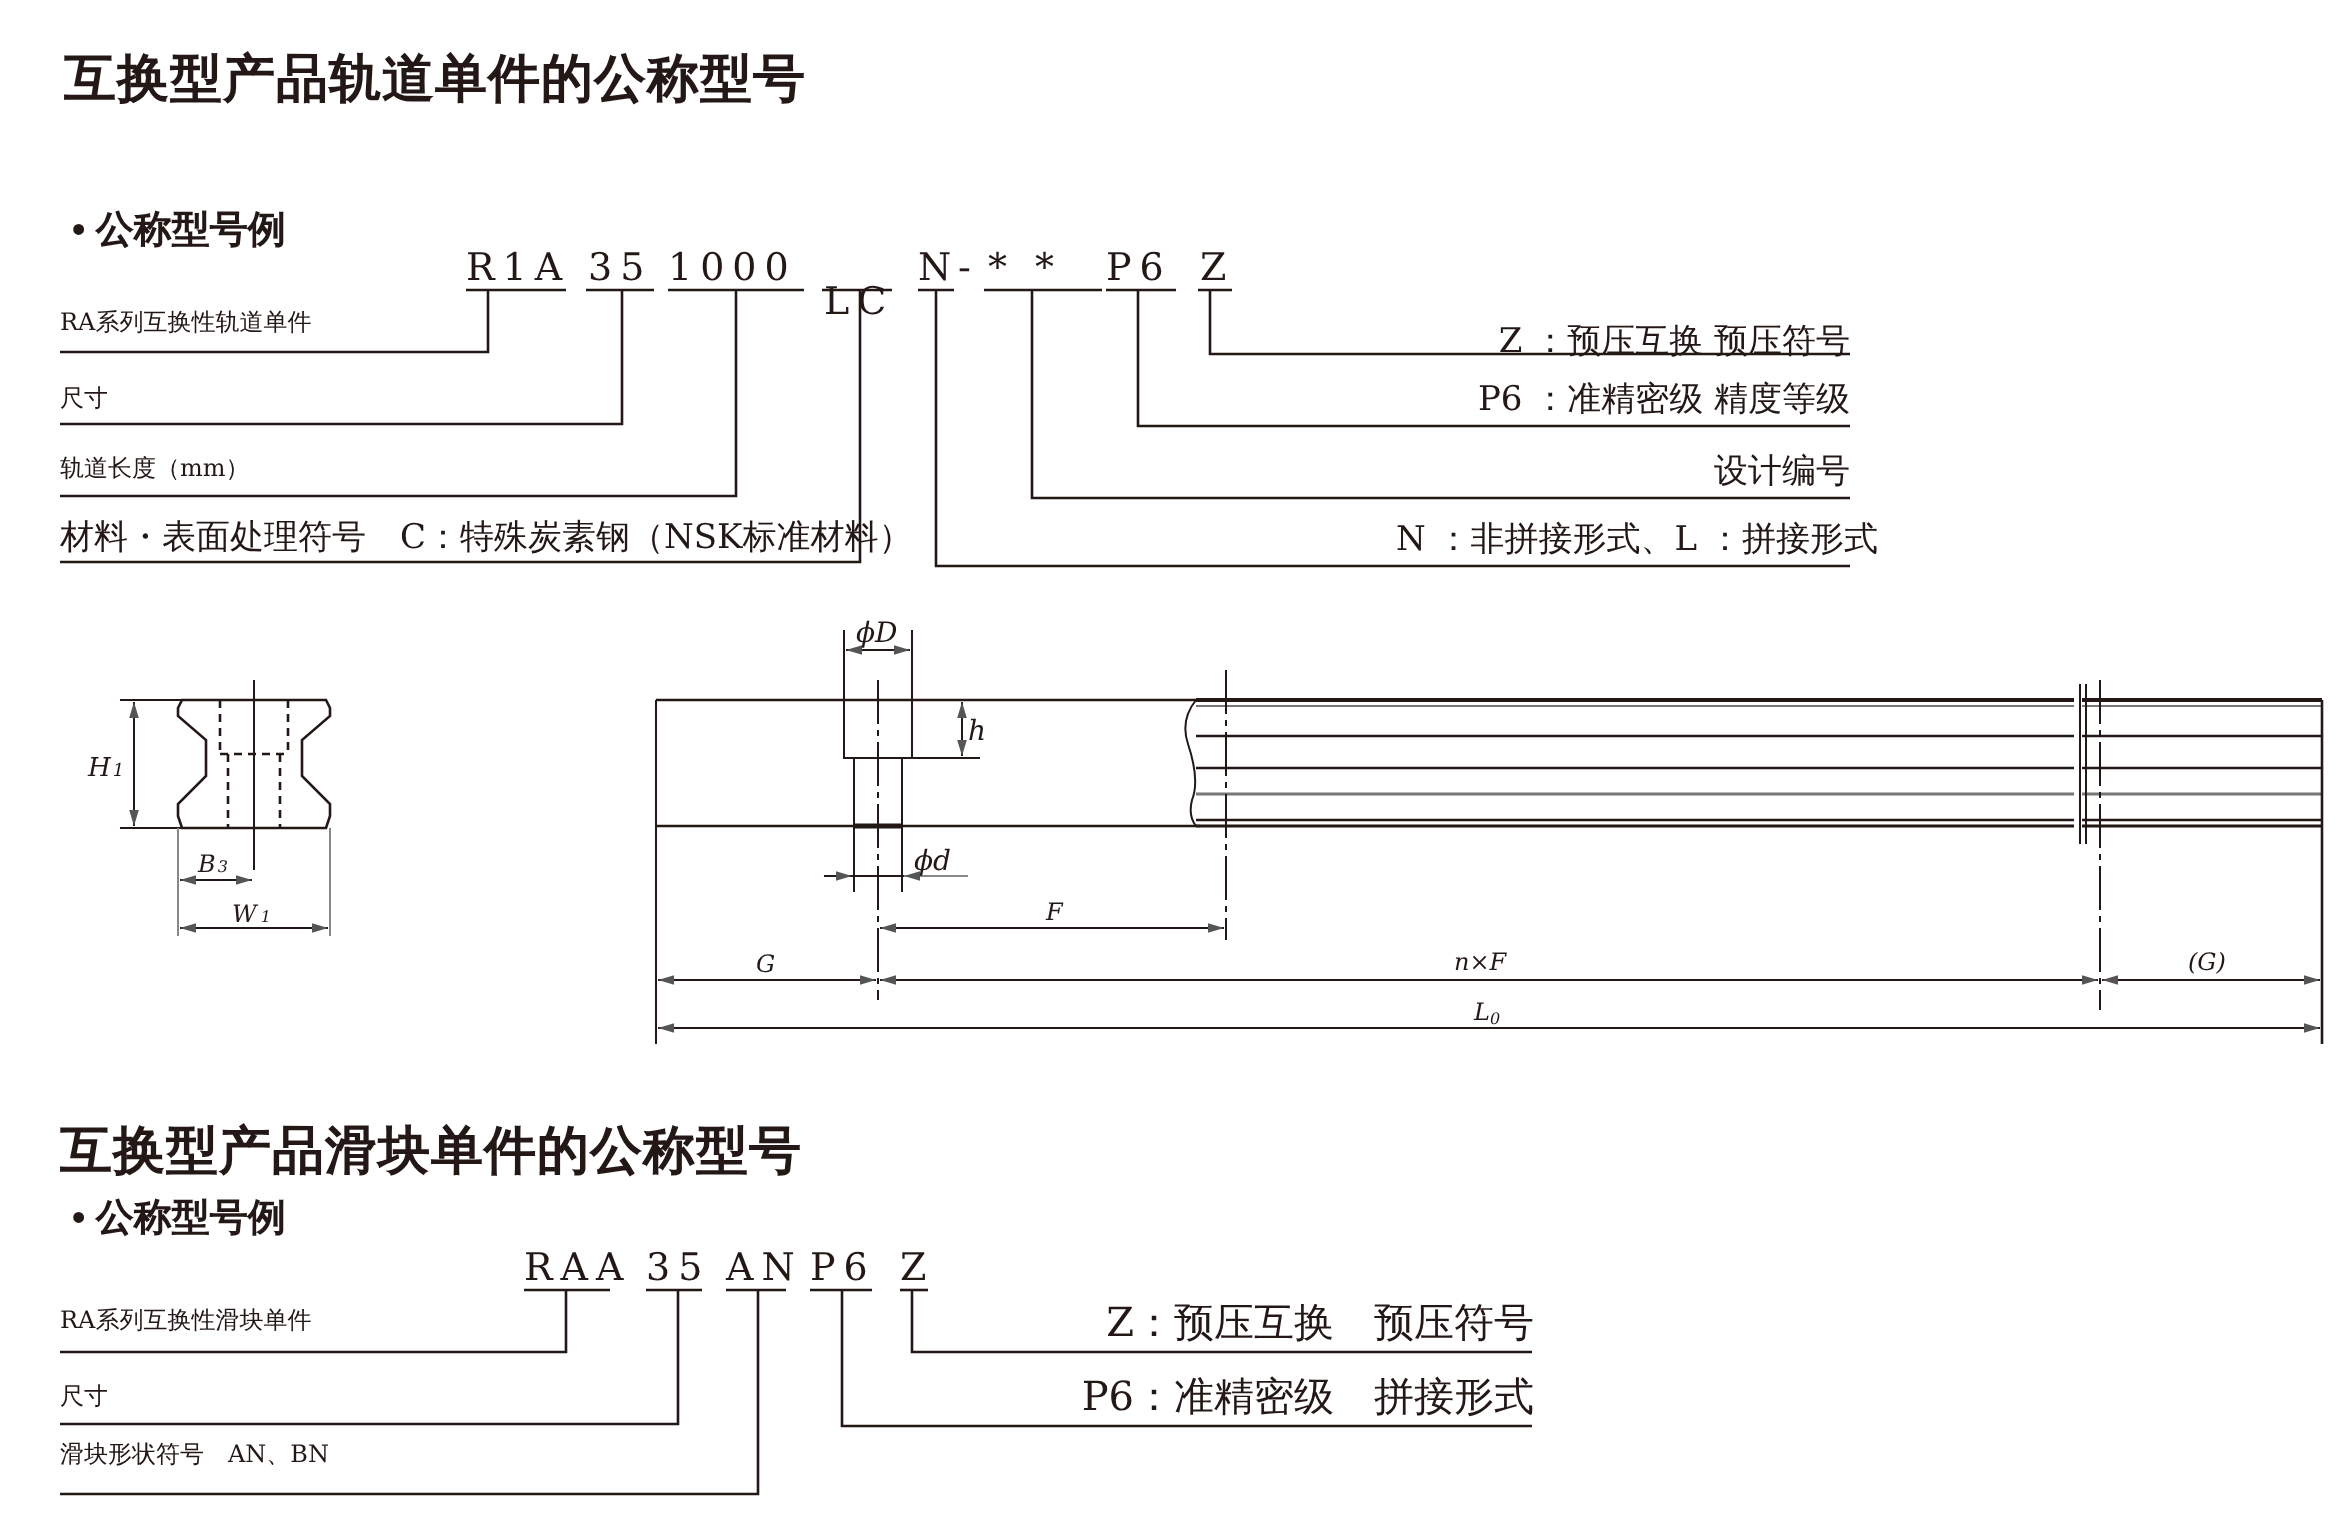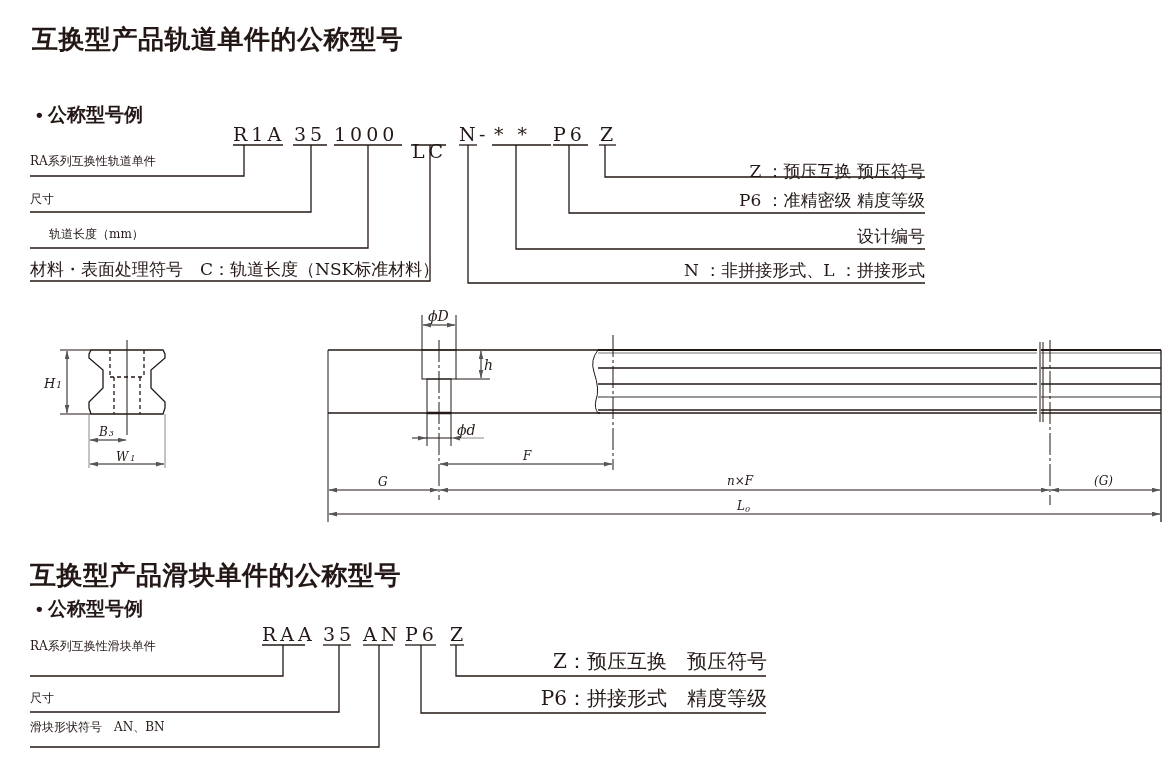--- a/index.html
+++ b/index.html
@@ -26,27 +26,27 @@
 <div class="abs code" style="left:334px;top:124px;">1000</div>
 <div class="abs code" style="left:412px;top:124px;margin-top:17px;">LC</div>
 <div class="abs code" style="left:459px;top:124px;">N</div>
 <div class="abs code" style="left:479px;top:124px;">-</div>
 <div class="abs code" style="left:494px;top:124px;">* *</div>
 <div class="abs code" style="left:553px;top:124px;">P6</div>
 <div class="abs code" style="left:600px;top:124px;">Z</div>
 
 <div class="abs lbl" style="left:30px;top:150px;">RA系列互换性轨道单件</div>
 <div class="abs lbl" style="left:30px;top:188px;">尺寸</div>
-<div class="abs lbl" style="left:30px;top:223px;margin-left:19px;">轨道长度（mm）</div>
-<div class="abs lbl-s" style="left:30px;top:259px;">材料・表面处理符号　C：轨道长度（NSK标准材料）</div>
+<div class="abs lbl" style="left:30px;top:223px;">轨道长度（mm）</div>
+<div class="abs lbl-s" style="left:30px;top:259px;">材料・表面处理符号　C：特殊炭素钢（NSK标准材料）</div>
 
 <div class="abs rlbl" style="right:249px;top:161px;">Z ：预压互换 预压符号</div>
 <div class="abs rlbl" style="right:249px;top:190px;">P6 ：准精密级 精度等级</div>
 <div class="abs rlbl" style="right:249px;top:226px;text-align:right;">设计编号</div>
-<div class="abs rlbl" style="right:249px;top:260px;">N ：非拼接形式、L ：拼接形式</div>
+<div class="abs rlbl" style="right:235px;top:260px;">N ：非拼接形式、L ：拼接形式</div>
 
 <svg class="abs" style="left:0;top:0;" width="1174" height="300">
   <g stroke="#231815" stroke-width="1.3" fill="none">
 
     <line x1="233" y1="145" x2="283" y2="145"></line>
     <line x1="293" y1="145" x2="327" y2="145"></line>
     <line x1="334" y1="145" x2="402" y2="145"></line>
     <line x1="411" y1="145" x2="446" y2="145"></line>
     <line x1="459" y1="145" x2="477" y2="145"></line>
     <line x1="492" y1="145" x2="551" y2="145"></line>
@@ -156,26 +156,26 @@
 
 <div class="abs h1" style="left:30px;top:558px;">互换型产品滑块单件的公称型号</div>
 <div class="abs sub" style="left:36px;top:596px;">• 公称型号例</div>
 
 <div class="abs code" style="left:262px;top:624px;">RAA</div>
 <div class="abs code" style="left:323px;top:624px;">35</div>
 <div class="abs code" style="left:363px;top:624px;">AN</div>
 <div class="abs code" style="left:405px;top:624px;">P6</div>
 <div class="abs code" style="left:450px;top:624px;">Z</div>
 
-<div class="abs lbl" style="left:30px;top:635px;">RA系列互换性滑块单件</div>
+<div class="abs lbl" style="left:30px;top:649px;">RA系列互换性滑块单件</div>
 <div class="abs lbl" style="left:30px;top:687px;">尺寸</div>
 <div class="abs lbl" style="left:30px;top:716px;">滑块形状符号　AN、BN</div>
 
 <div class="abs rlbl2" style="right:407px;top:650px;">Z：预压互换　预压符号</div>
-<div class="abs rlbl2" style="right:407px;top:687px;">P6：拼接形式　精度等级</div>
+<div class="abs rlbl2" style="right:407px;top:687px;">P6：准精密级　拼接形式</div>
 
 <svg class="abs" style="left:0;top:600px;" width="1174" height="163">
   <g stroke="#231815" stroke-width="1.3" fill="none">
     <line x1="262" y1="45" x2="305" y2="45"></line>
     <line x1="323" y1="45" x2="351" y2="45"></line>
     <line x1="363" y1="45" x2="393" y2="45"></line>
     <line x1="405" y1="45" x2="436" y2="45"></line>
     <line x1="450" y1="45" x2="464" y2="45"></line>
     <polyline points="283,45 283,76 30,76"></polyline>
     <polyline points="339,45 339,112 30,112"></polyline>

